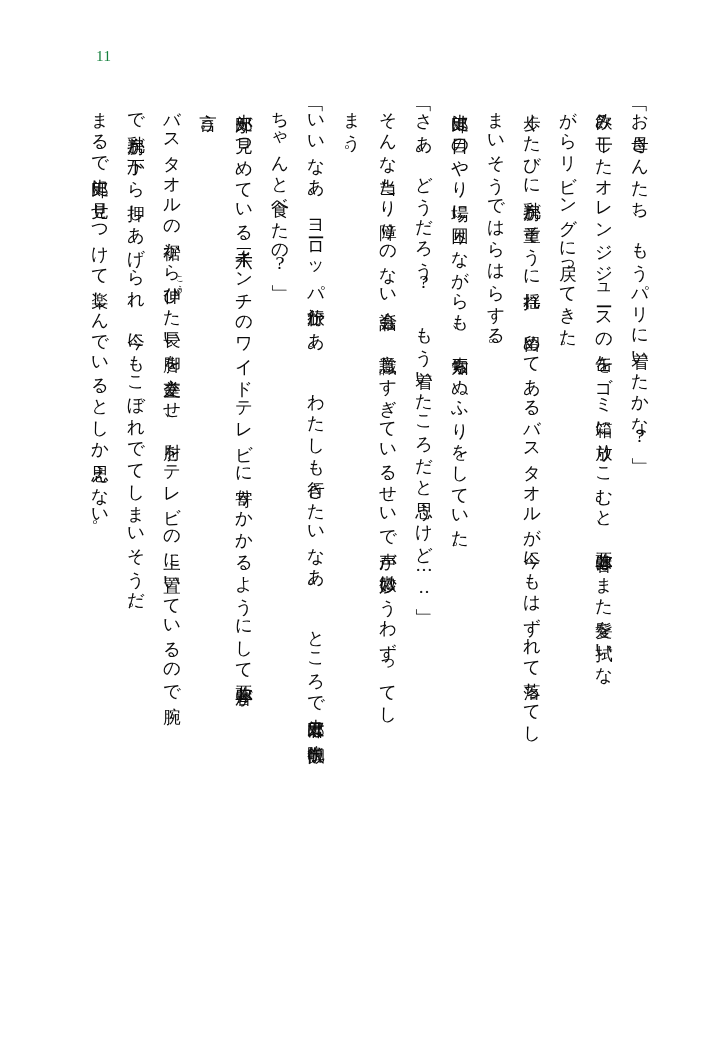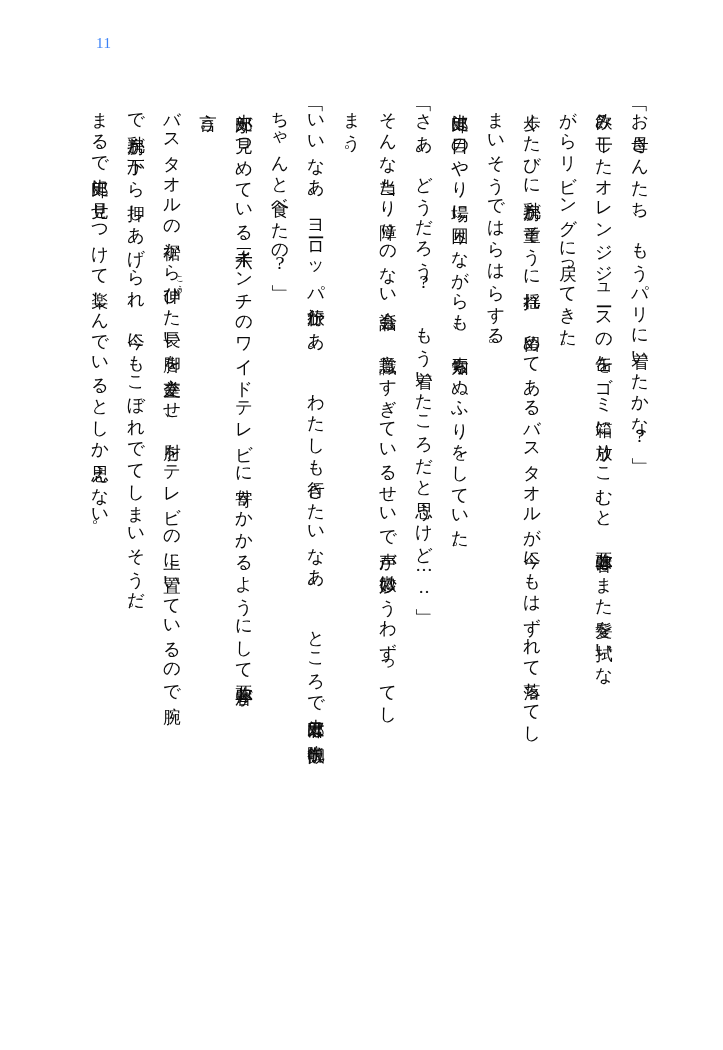--- a/index.html
+++ b/index.html
@@ -11,25 +11,25 @@
     position: relative;
     width: 723px;
     height: 1050px;
     background: #ffffff;
     overflow: hidden;
     font-family: "Liberation Serif", "DejaVu Serif", serif;
     color: #000000;
   }
   .page-number {
     position: absolute;
-    top: 35px;
+    top: 48px;
     left: 96px;
     font-size: 15px;
     letter-spacing: 0.5px;
-    color: #3b82f6;
+    color: #15803d;
     font-family: "Liberation Serif", "DejaVu Serif", serif;
   }
   .text-body {
     position: absolute;
     top: 100px;
     left: 68px;
     width: 590px;
     height: 860px;
     display: flex;
     flex-direction: row-reverse;

